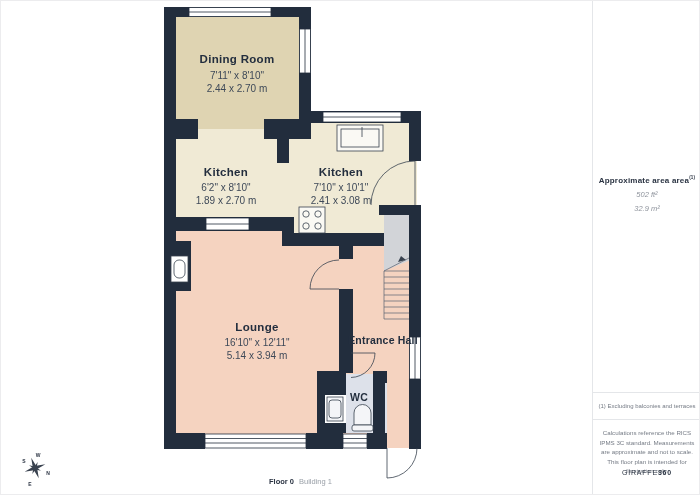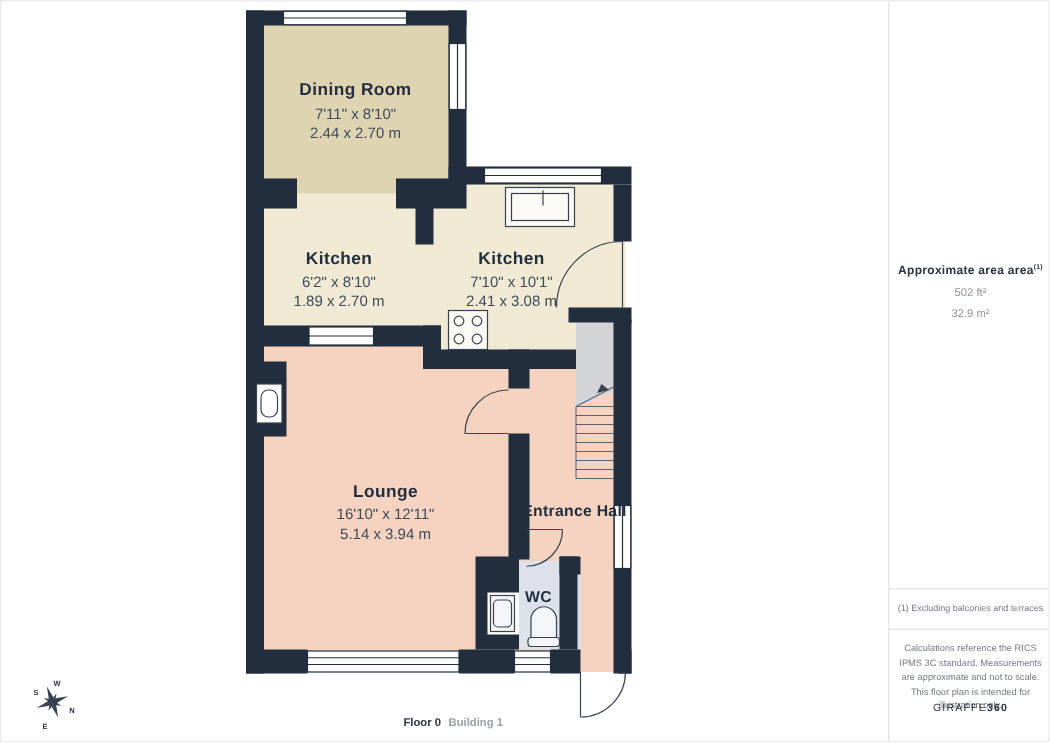--- a/index.html
+++ b/index.html
@@ -13,30 +13,30 @@
   .room-name{font-family:"Liberation Sans",sans-serif;font-weight:700;font-size:11.5px;fill:#232E3E;letter-spacing:.3px;text-anchor:middle;}
   .room-name-sm{font-family:"Liberation Sans",sans-serif;font-weight:700;font-size:10.5px;fill:#232E3E;letter-spacing:.2px;text-anchor:middle;}
   .room-dims{font-family:"Liberation Sans",sans-serif;font-weight:400;font-size:10px;fill:#3E4958;text-anchor:middle;}
   .compass-letter{font-family:"Liberation Sans",sans-serif;font-weight:700;font-size:5px;fill:#2A3342;text-anchor:middle;}
   
   .v-sep{position:absolute;left:591px;top:0;width:1px;height:495px;background:#E4E6E9;}
   .panel{position:absolute;left:592px;top:0;width:108px;height:495px;}
   .area-block{position:absolute;left:0;top:174px;width:108px;text-align:center;color:#2A3342;}
   .area-title{font-size:8px;font-weight:700;letter-spacing:.2px;}
   .sup{font-size:4.5px;vertical-align:super;font-weight:700;}
-  .area-val{font-size:7.5px;color:#8D929B;margin-top:5px;}
+  .area-val{font-size:7.5px;color:#8D929B;margin-top:5px;font-style:italic;}
   .footnote-box{position:absolute;left:0;top:391px;width:108px;height:28px;border-top:1px solid #E4E6E9;border-bottom:1px solid #E4E6E9;box-sizing:border-box;display:flex;align-items:center;justify-content:center;}
   .footnote{font-size:6px;color:#757B85;white-space:nowrap;}
   .disclaimer{position:absolute;left:3px;top:427px;width:102px;font-size:6.2px;line-height:1.55;color:#757B85;text-align:center;}
   .brand{position:absolute;left:0;top:468px;width:108px;text-align:center;font-size:7px;color:#2A3342;letter-spacing:.8px;}
   .brand b{font-weight:700;}
   
   .footer{position:absolute;left:268px;top:476px;display:flex;gap:5px;font-size:7.5px;text-align:right;}
   .footer .floor{font-weight:700;color:#2A3342;}
-  .footer .building{color:#9AA0A8;font-weight:bold;}
+  .footer .building{color:#9AA0A8;}
 </style>
 </head>
 <body>
 
 <div class="canvas">
 
   <svg width="700" height="495" viewBox="0 0 700 495">
 
     <g>
       <rect x="166" y="210" width="250" height="237" fill="#F5D3C0"></rect>

